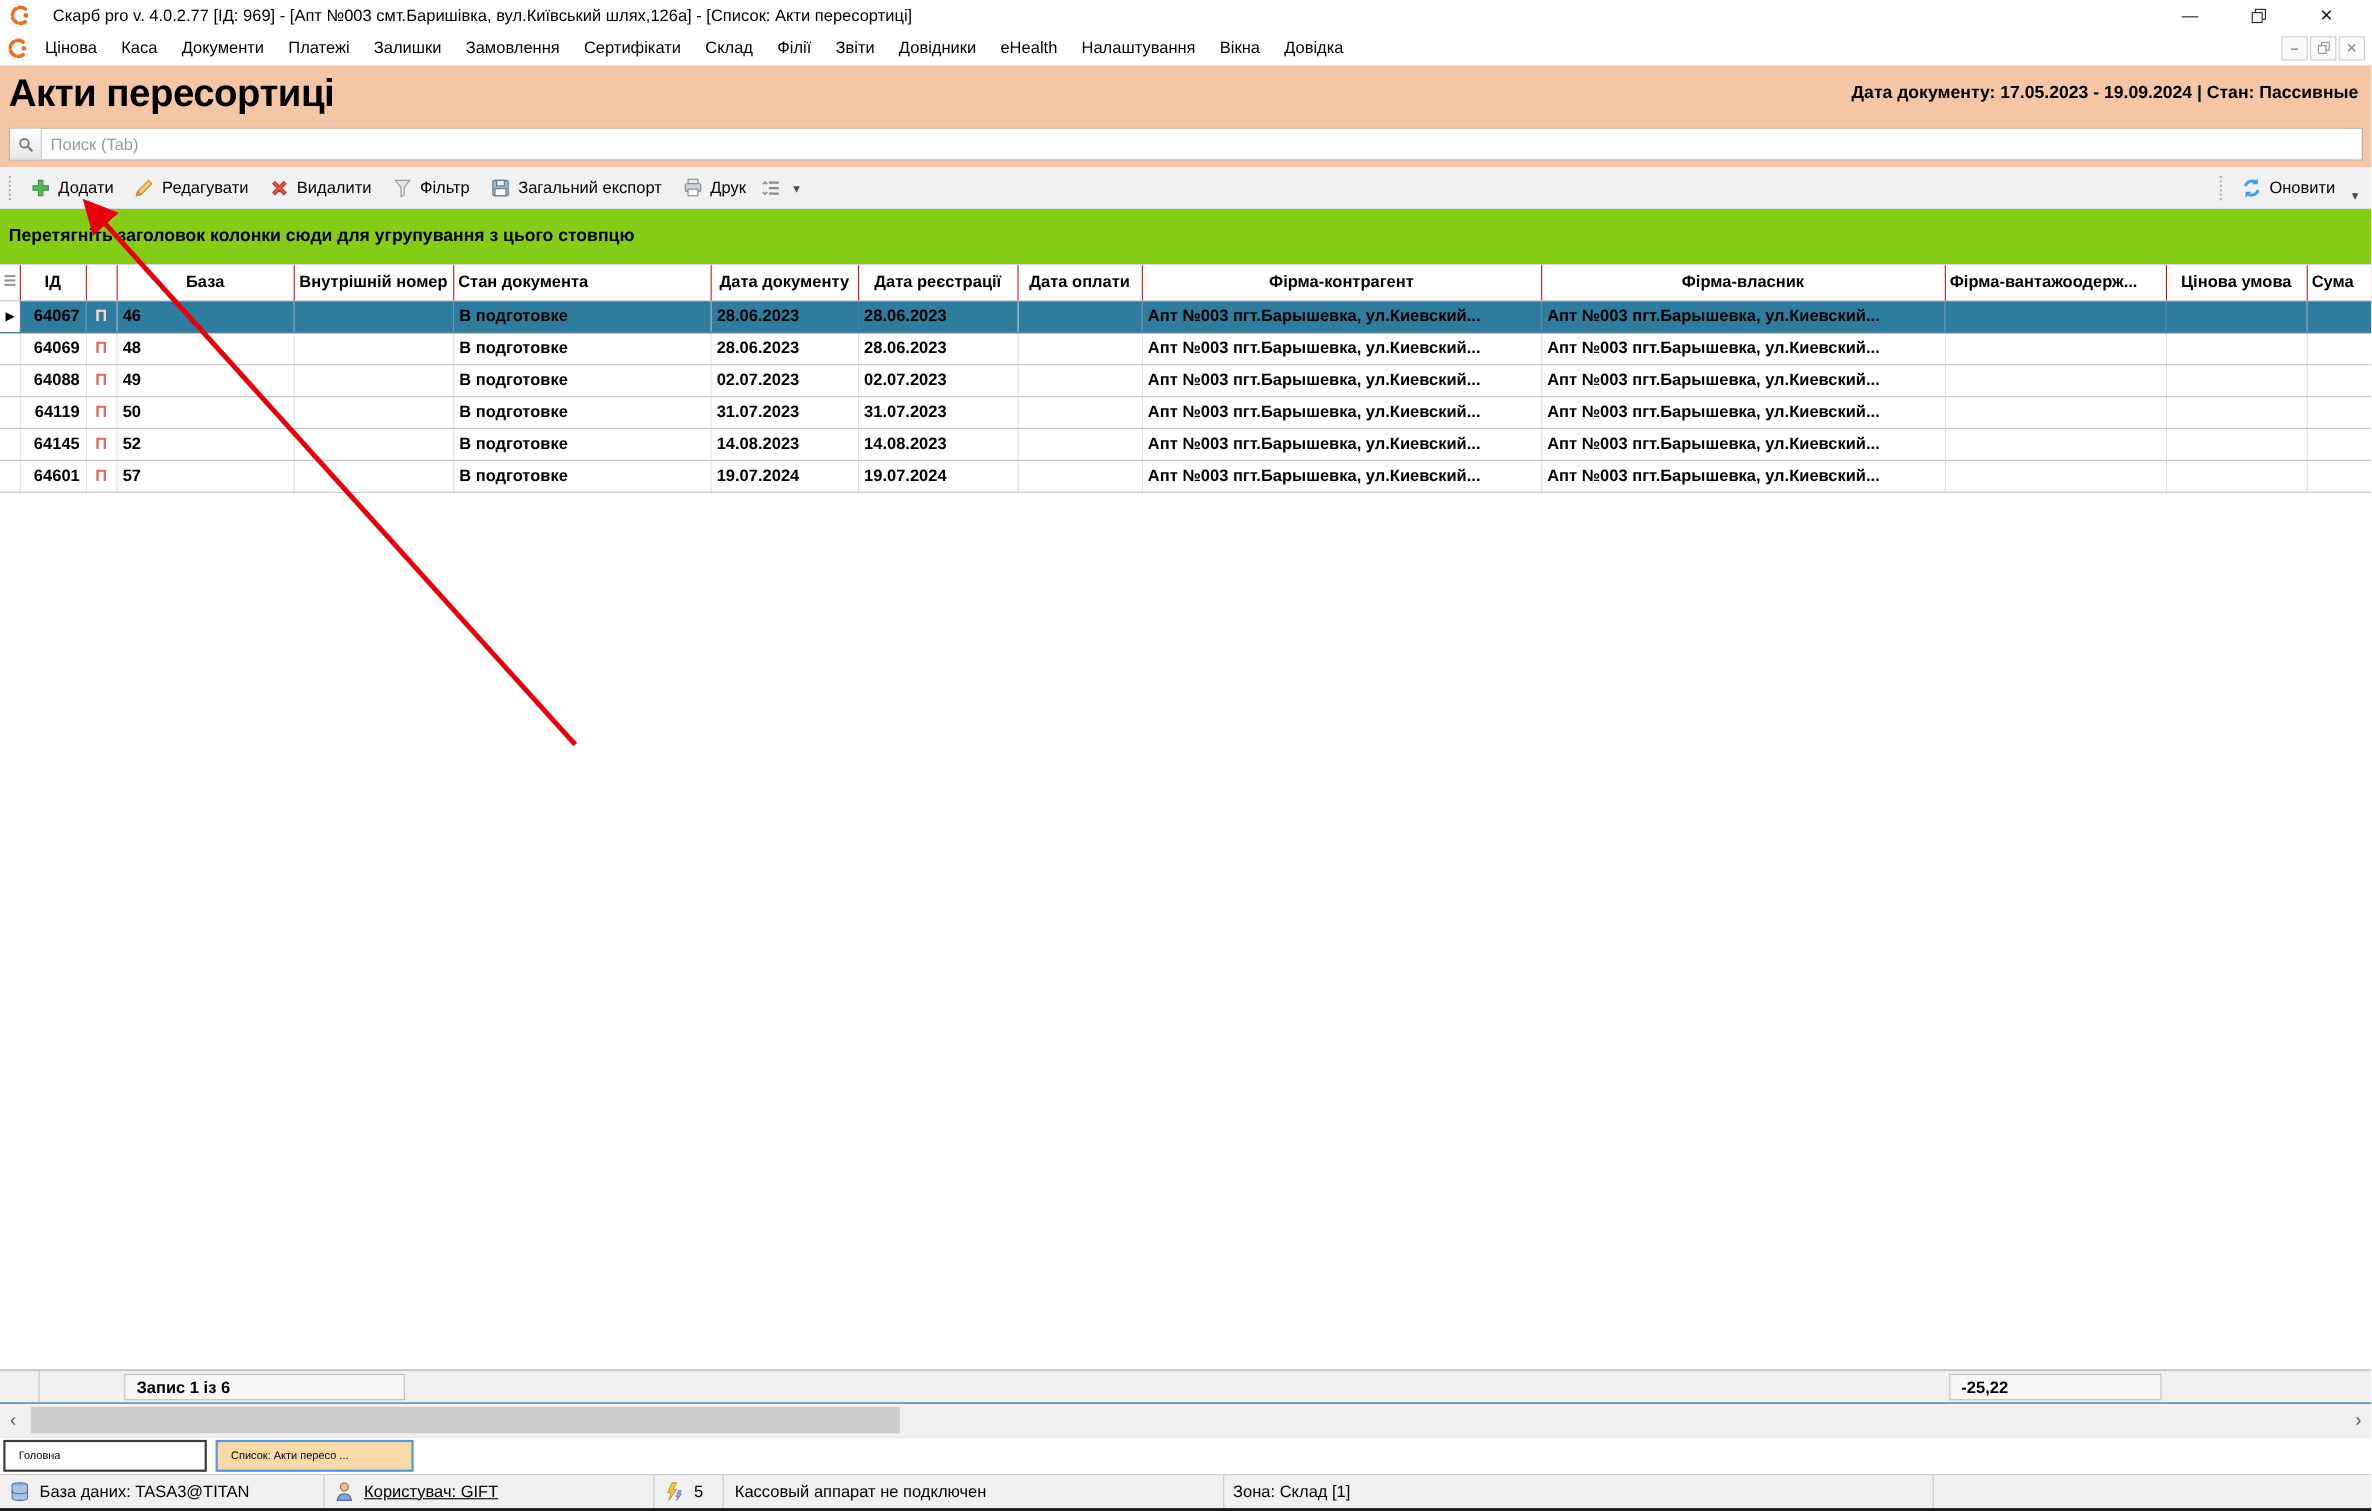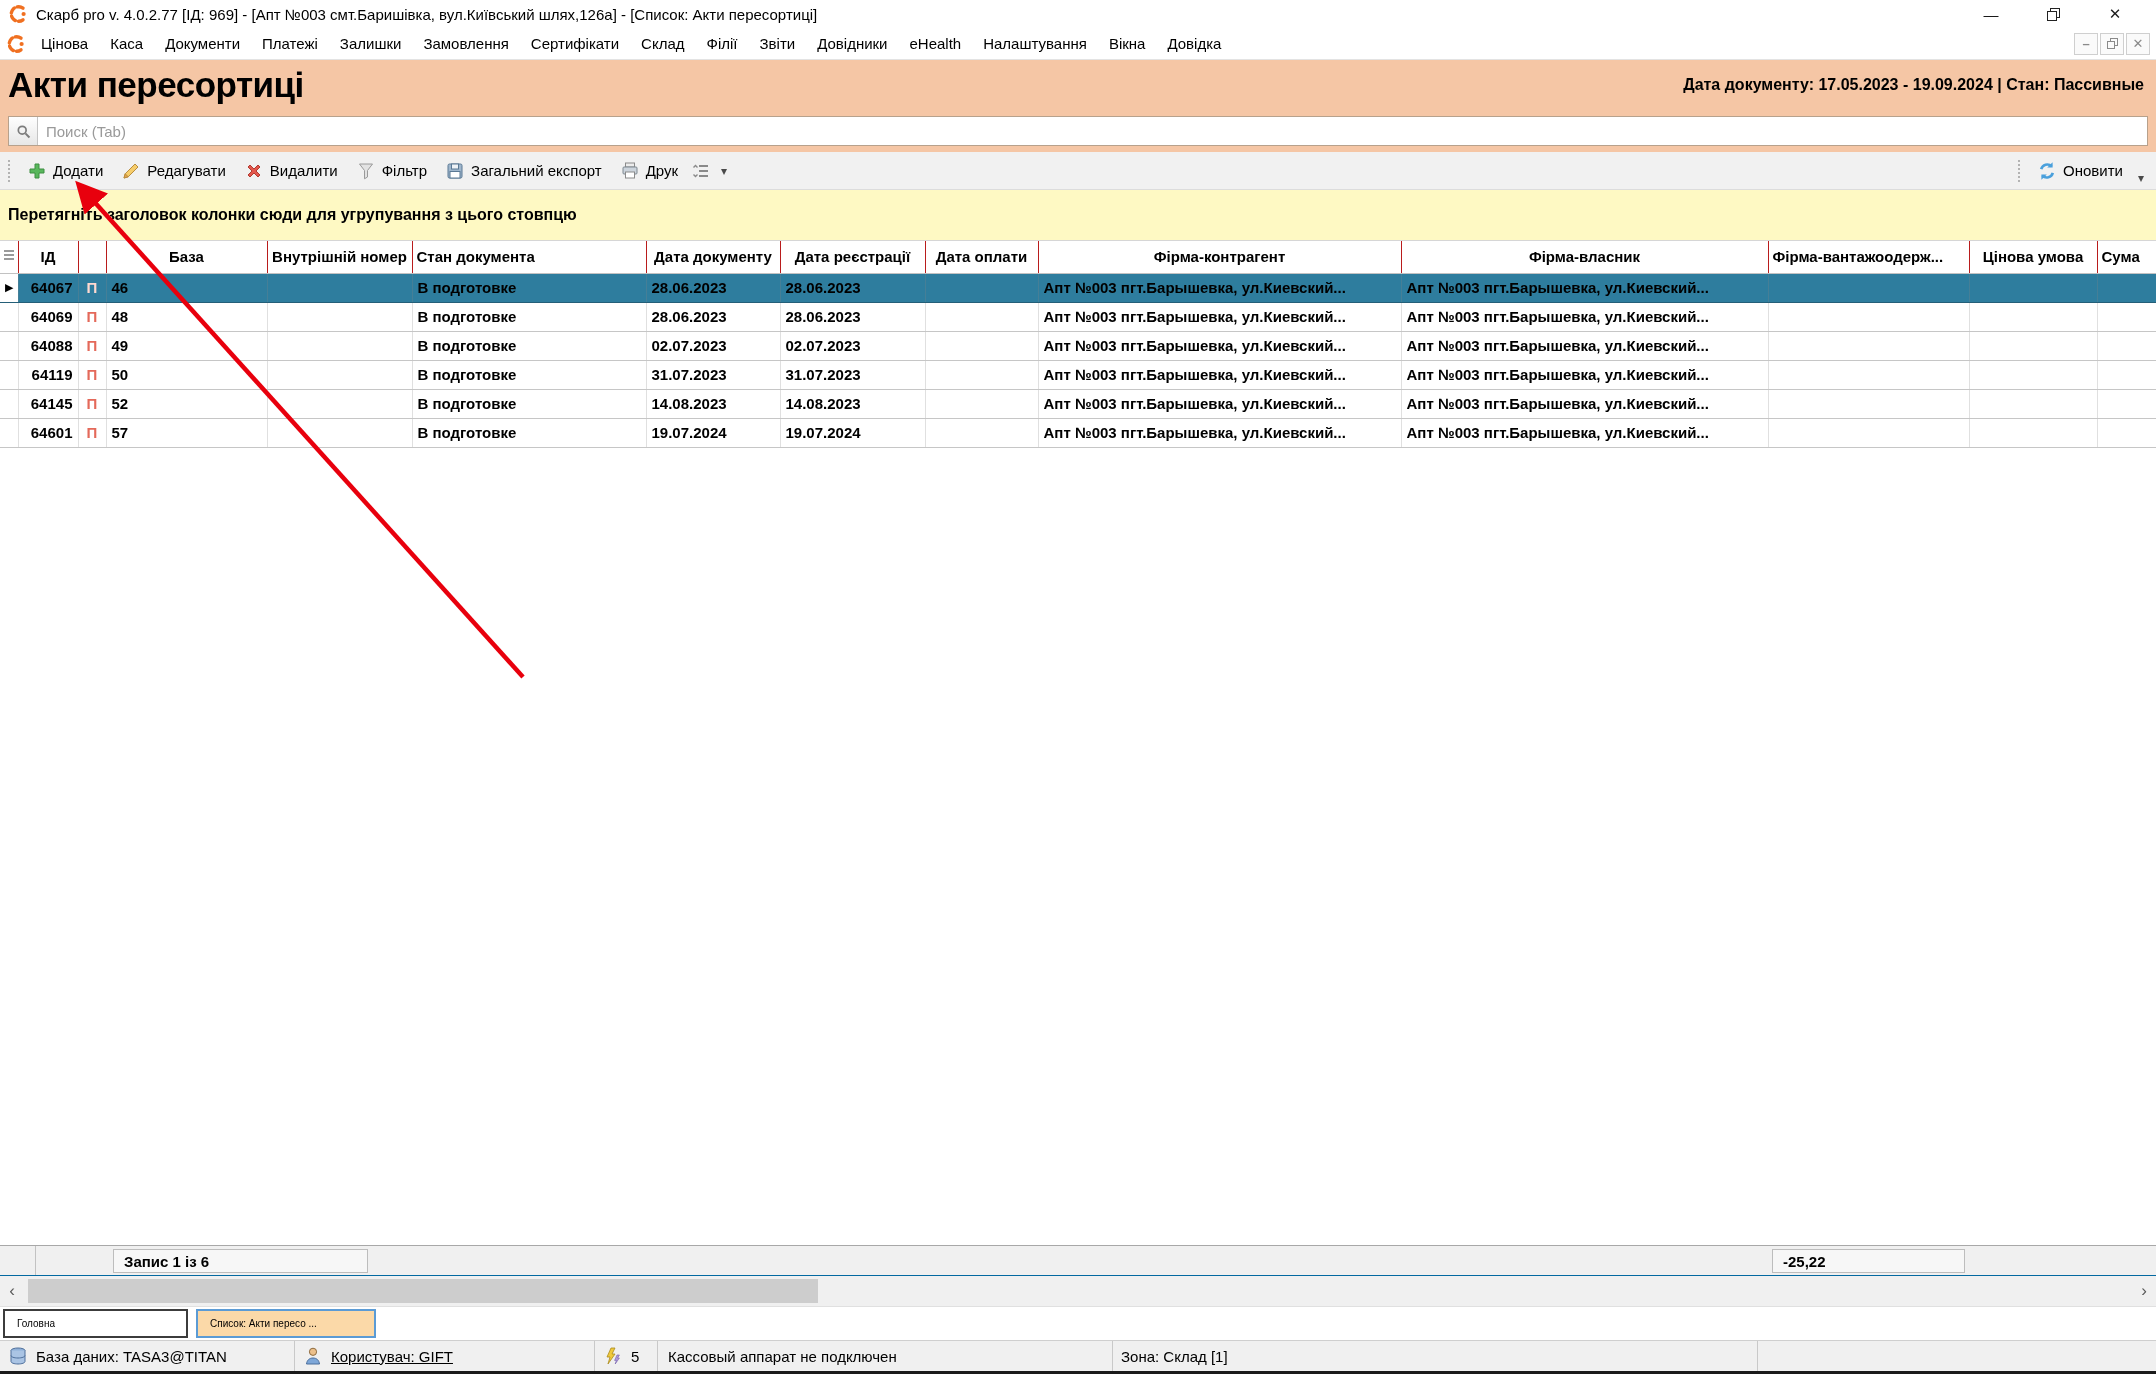--- a/index.html
+++ b/index.html
@@ -1,21 +1,21 @@
 <!DOCTYPE html>
 <html style="--peach: #f5c6a5; --selrow: #2e7d9e; --tab-active: #fbd9a8;"><head>
 <meta charset="utf-8">
 <style>
   * { margin:0; padding:0; box-sizing:border-box; }
   html,body { width:2156px; height:1374px; }
   body { font-family:"Liberation Sans","DejaVu Sans",sans-serif; background:#fff; color:#000; }
   .app { position:relative; width:2156px; height:1374px; overflow:hidden; display:flex; flex-direction:column; background:#fff; }
 
   
-  .titlebar { height:28px; display:flex; align-items:center; padding:0 10px 0 8px; font-size:15px; gap:8px; background:#fff; }
+  .titlebar { height:28px; display:flex; align-items:center; padding:0 10px 0 8px; font-size:15px; gap:20px; background:#fff; }
   .titlebar .title-text { white-space:nowrap; }
   .win-controls { margin-left:auto; display:flex; align-items:center; gap:0; }
   .win-btn { width:62px; height:26px; display:flex; align-items:center; justify-content:center; font-size:15px; color:#1a1a1a; cursor:default; }
 
   
   .menubar { height:32px; display:flex; align-items:center; padding:0 6px; font-size:15px; background:#fff; border-bottom:1px solid #e3e3e3; }
   .menu-items { display:flex; align-items:center; }
   .menu-item { padding:0 11px; height:28px; display:flex; align-items:center; white-space:nowrap; }
   .mdi-controls { margin-left:auto; display:flex; gap:2px; }
   .mdi-btn { width:24px; height:22px; border:1px solid #cfcfcf; background:#fafafa; color:#8a8a8a; font-weight:bold; font-size:13px; display:flex; align-items:center; justify-content:center; }
@@ -33,21 +33,21 @@
 
   
   .toolbar { height:38px; background:#f1f1f1; border-bottom:1px solid #dcdcdc; display:flex; align-items:center; padding:0 6px; font-size:15px; }
   .grip { width:4px; height:22px; border-left:2px dotted #b3b3b3; margin:0 6px 0 2px; }
   .tb-btn { display:flex; align-items:center; gap:6px; padding:0 9px; height:30px; white-space:nowrap; }
   .tb-caret { color:#4a4a4a; font-size:12px; padding:0 6px; }
   .tb-spacer { flex:1; }
   .icon16 { width:20px; height:20px; display:block; }
 
   
-  .grouppanel { height:50px; background:#fef9c3; display:flex; align-items:center; padding-left:8px; }
+  .grouppanel { height:50px; background:#84cc16; display:flex; align-items:center; padding-left:8px; }
   .grouppanel .hint { font-size:16px; font-weight:bold; }
 
   
   .gridwrap { flex:1; background:#fff; border-top:1px solid #d6d6d6; overflow:hidden; }
   table.grid { border-collapse:collapse; table-layout:fixed; width:2156px; font-size:15px; }
   table.grid th { height:32px; font-weight:bold; font-size:15px; background:#fff; border-right:1px solid #b91c1c; border-bottom:1px solid #c2c2c2; padding:0 4px; white-space:nowrap; overflow:hidden; }
   table.grid td { height:29px; font-weight:bold; border-right:1px solid #e0e0e0; border-bottom:1px solid #c6c6c6; padding:0 5px; white-space:nowrap; overflow:hidden; }
   th.h-l, td.a-l { text-align:left; }
   th.h-c, td.a-c { text-align:center; }
   th.h-r, td.a-r { text-align:right; }

